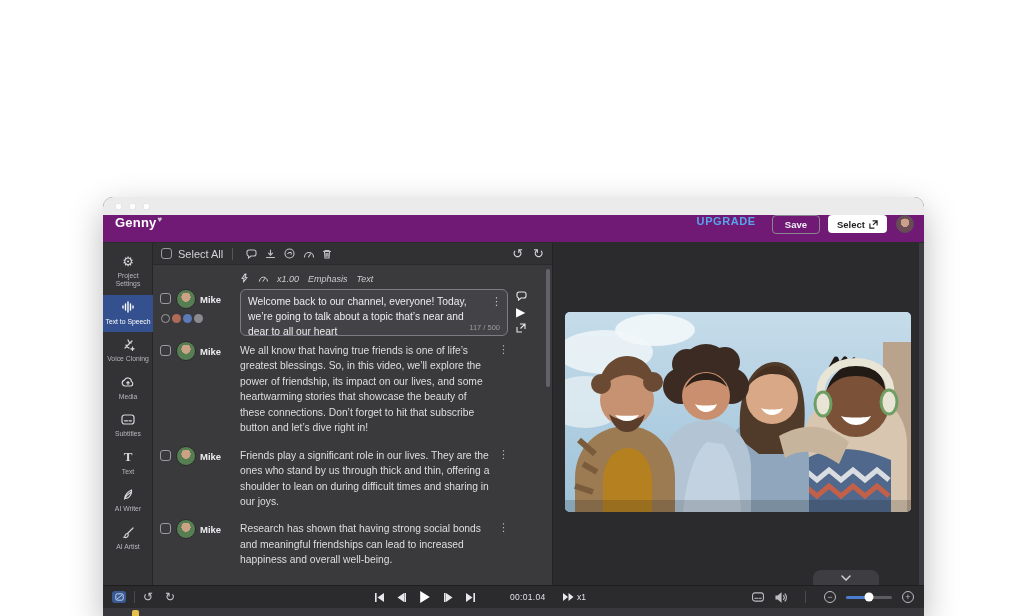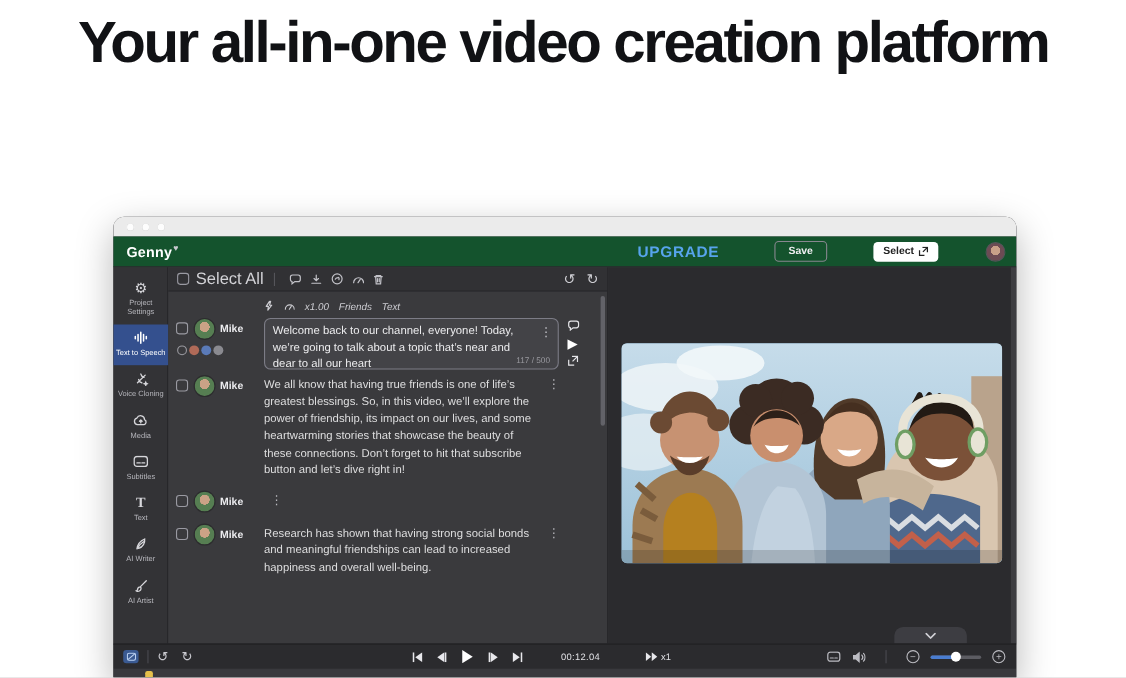--- a/index.html
+++ b/index.html
@@ -12,25 +12,25 @@
   .hero-sub { position:absolute; top:117px; left:0; width:1024px; text-align:center;
     font-size:16.5px; color:#222; }
 
   
   .window { position:absolute; left:103px; top:197px; width:821px; height:419px;
     border-radius:10px 10px 0 0; overflow:hidden; box-shadow:0 12px 34px rgba(0,0,0,.28);
     background:#39393c; display:flex; flex-direction:column; }
   .titlebar { height:18px; background:#ebebeb; display:flex; align-items:center; gap:7px; padding-left:12px; flex:none; }
   .dot { width:7px; height:7px; border-radius:50%; background:#fdfdfd; box-shadow:0 0 0 .5px #d6d6d6 inset; }
 
-  .appheader { height:28px; background:#14532d; display:flex; align-items:center; padding:0 10px 0 12px; flex:none; border-bottom:1px solid #2b2b2e;gap:34px; }
+  .appheader { height:28px; background:#701a75; display:flex; align-items:flex-start; padding:0 10px 0 12px; flex:none; border-bottom:1px solid #2b2b2e; }
   .logo { color:#fff; font-size:13px; font-weight:700; letter-spacing:.2px; }
   .logo-heart { color:#c9c9d0; font-size:8px; vertical-align:super; margin-left:1px; }
   .hd-spacer { flex:1; }
-  .upgrade { color:#57a4ec; font-size:14px; font-weight:700; letter-spacing:.6px; margin-right:16px; cursor:pointer; }
+  .upgrade { color:#57a4ec; font-size:11px; font-weight:700; letter-spacing:.6px; margin-right:16px; cursor:pointer; }
   .btn-save { background:transparent; border:1px solid #87878f; color:#f0f0f2; font-size:9.5px; font-weight:600;
     border-radius:4px; padding:3px 12px; margin-right:8px; font-family:inherit; }
   .btn-export { background:#fff; border:none; color:#222; font-size:9.5px; font-weight:700;
     border-radius:4px; padding:3.5px 9px; display:flex; align-items:center; gap:4px; font-family:inherit; }
   .hd-avatar { width:18px; height:18px; border-radius:50%; margin-left:9px;
     background:radial-gradient(circle at 50% 42%, #c9a089 0 34%, #6d4b54 35% 75%, #574049 76%); border:1px solid #55555a; }
 
   .body-row { flex:1; display:flex; min-height:0; }
 
   
@@ -41,21 +41,21 @@
   .nav-item.active .nav-ic { color:#fff; }
   .nav-lbl { font-size:6.8px; line-height:1.25; color:#b6b6bc; text-align:center; }
   .nav-item.active .nav-lbl { color:#fff; }
   .nav-ic svg { stroke:#d6d6da; }
   .nav-item.active .nav-ic svg { stroke:#fff; }
 
   
   .editor { width:400px; background:#3a3a3d; border-right:1px solid #232326; position:relative; flex:none; display:flex; flex-direction:column; }
   .ed-toolbar { height:22px; background:#313134; border-bottom:1px solid #29292c; display:flex; align-items:center; padding:0 8px; flex:none; }
   .cb { width:11px; height:11px; border:1.3px solid #9a9aa2; border-radius:3px; background:transparent; flex:none; }
-  .sel-all { font-size:15px; color:#d2d2d6; margin-left:6px; }
+  .sel-all { font-size:11px; color:#d2d2d6; margin-left:6px; }
   .tb-div { width:1px; height:12px; background:#55555a; margin:0 9px; }
   .tb-ic { color:#c2c2c8; font-size:11px; margin:0 4px; display:flex; align-items:center; cursor:pointer; }
   .tb-ic svg { stroke:#c2c2c8; }
   .undo-redo { margin-left:auto; display:flex; gap:10px; color:#cfcfd4; font-size:13px; }
   .undo-redo span { cursor:pointer; }
 
   .blocks { flex:1; overflow:hidden; padding-top:6px; position:relative; }
 
   .blk-toolbar { margin-left:87px; display:flex; align-items:center; gap:9px; font-size:9px; color:#cdcdd2; padding:2px 0 4px; }
   .blk-toolbar .bt-ic svg { stroke:#cdcdd2; }
@@ -101,38 +101,37 @@
     border-radius:8px 8px 0 0; display:flex; align-items:center; justify-content:center; cursor:pointer; border:none; }
 
   
   .playbar { height:23px; background:#2b2b2e; border-top:1px solid #1e1e21; display:flex; align-items:center; padding:0 10px 0 9px; flex:none; position:relative; }
   .pb-blue { width:14px; height:12px; border-radius:3px; background:#3a5a92; display:flex; align-items:center; justify-content:center; }
   .pb-div { width:1px; height:12px; background:#4a4a50; margin:0 8px; }
   .pb-undo { color:#c9c9cf; font-size:12px; display:flex; gap:12px; }
   .transport { position:absolute; left:272px; display:flex; align-items:center; gap:13px; }
   .t-ic { display:flex; cursor:pointer; }
   .pb-time { position:absolute; left:407px; font-size:8.5px; color:#e2e2e6; letter-spacing:.3px; }
-  .pb-speed { position:absolute; left:460px; display:flex; align-items:center; gap:3px; font-size:8.5px; color:#e2e2e6; cursor:pointer;margin-left:24px; }
+  .pb-speed { position:absolute; left:460px; display:flex; align-items:center; gap:3px; font-size:8.5px; color:#e2e2e6; cursor:pointer; }
   .pb-right { position:absolute; right:10px; display:flex; align-items:center; gap:10px; }
   .pr-ic { display:flex; cursor:pointer; }
   .zoom-slider { width:46px; height:3px; border-radius:2px; background:#5c5c62; position:relative; cursor:pointer; }
   .zoom-fill { position:absolute; left:0; top:0; bottom:0; width:50%; background:#4a7dd0; border-radius:2px; }
   .zoom-knob { position:absolute; left:50%; top:50%; transform:translate(-50%,-50%); width:9px; height:9px; border-radius:50%; background:#fff; }
   .zoom-circ { width:12px; height:12px; border-radius:50%; border:1.2px solid #bcbcc2; color:#bcbcc2; font-size:9px;
     display:flex; align-items:center; justify-content:center; line-height:1; cursor:pointer; }
 
   .timeline { height:8px; background:#39393d; flex:none; position:relative; }
   .tl-chip { position:absolute; left:29px; top:2px; width:7px; height:6px; border-radius:2px 2px 0 0; background:#e5c04b; }
 </style>
 </head>
 <body>
 
 <div class="stage">
 
-  <h1 class="hero-title">Your all-in-one video creation platform</h1>
 
   <div class="window">
 
     <div class="titlebar">
       <span class="dot"></span>
       <span class="dot"></span>
       <span class="dot"></span>
     </div>
 
     <div class="appheader">
@@ -257,21 +256,21 @@
               <svg width="9" height="10" viewBox="0 0 9 10" fill="none" stroke-width="1.1" stroke-linejoin="round">
                   <path d="M5 1L2 5.5h2L3.5 9l3.5-4.5H5L6 1z"></path>
                 </svg>
             </span>
             <span class="bt-ic">
               <svg width="10" height="9" viewBox="0 0 11 10" fill="none" stroke-width="1.1" stroke-linecap="round">
                   <path d="M1.5 8a4.5 4.5 0 019 0M5.5 8L7.5 5"></path>
                 </svg>
             </span>
             <span>x1.00</span>
-            <span>Friends</span>
+            <span>Emphasis</span>
             <span>Text</span>
           </div>
 
           <div class="active-row">
             <div class="a-leftcol">
               <div class="a-leftrow">
                 <span class="cb b-check"></span>
                 <span class="avatar"></span>
                 <span class="b-name">Mike</span>
               </div>
@@ -312,20 +311,21 @@
             <div class="b-text">We all know that having true friends is one of life’s greatest blessings. So, in this video, we’ll explore the power of friendship, its impact on our lives, and some heartwarming stories that showcase the beauty of these connections. Don’t forget to hit that subscribe button and let’s dive right in!</div>
             <span class="kebab">⋮</span>
           </div>
 
           <div class="block">
             <div class="b-left">
               <span class="cb b-check"></span>
               <span class="avatar"></span>
               <span class="b-name">Mike</span>
             </div>
+            <div class="b-text">Friends play a significant role in our lives. They are the ones who stand by us through thick and thin, offering a shoulder to lean on during difficult times and sharing in our joys.</div>
             <span class="kebab">⋮</span>
           </div>
 
           <div class="block">
             <div class="b-left">
               <span class="cb b-check"></span>
               <span class="avatar"></span>
               <span class="b-name">Mike</span>
             </div>
             <div class="b-text">Research has shown that having strong social bonds and meaningful friendships can lead to increased happiness and overall well-being.</div>
@@ -444,21 +444,21 @@
             </svg>
         </span>
         <span class="t-ic">
           <svg width="9" height="9" viewBox="0 0 9 9" fill="#e8e8ec">
               <path d="M0 0l6.5 4.5L0 9z"></path>
               <rect x="7.4" y="0" width="1.6" height="9"></rect>
             </svg>
         </span>
       </span>
 
-      <span class="pb-time">00:12.04</span>
+      <span class="pb-time">00:01.04</span>
 
       <span class="pb-speed">
         <svg width="11" height="8" viewBox="0 0 11 8" fill="#e8e8ec">
             <path d="M0 0l5 4-5 4zM5.5 0l5 4-5 4z"></path>
           </svg>
         <span>x1</span>
       </span>
 
       <span class="pb-right">
         <span class="pr-ic">

